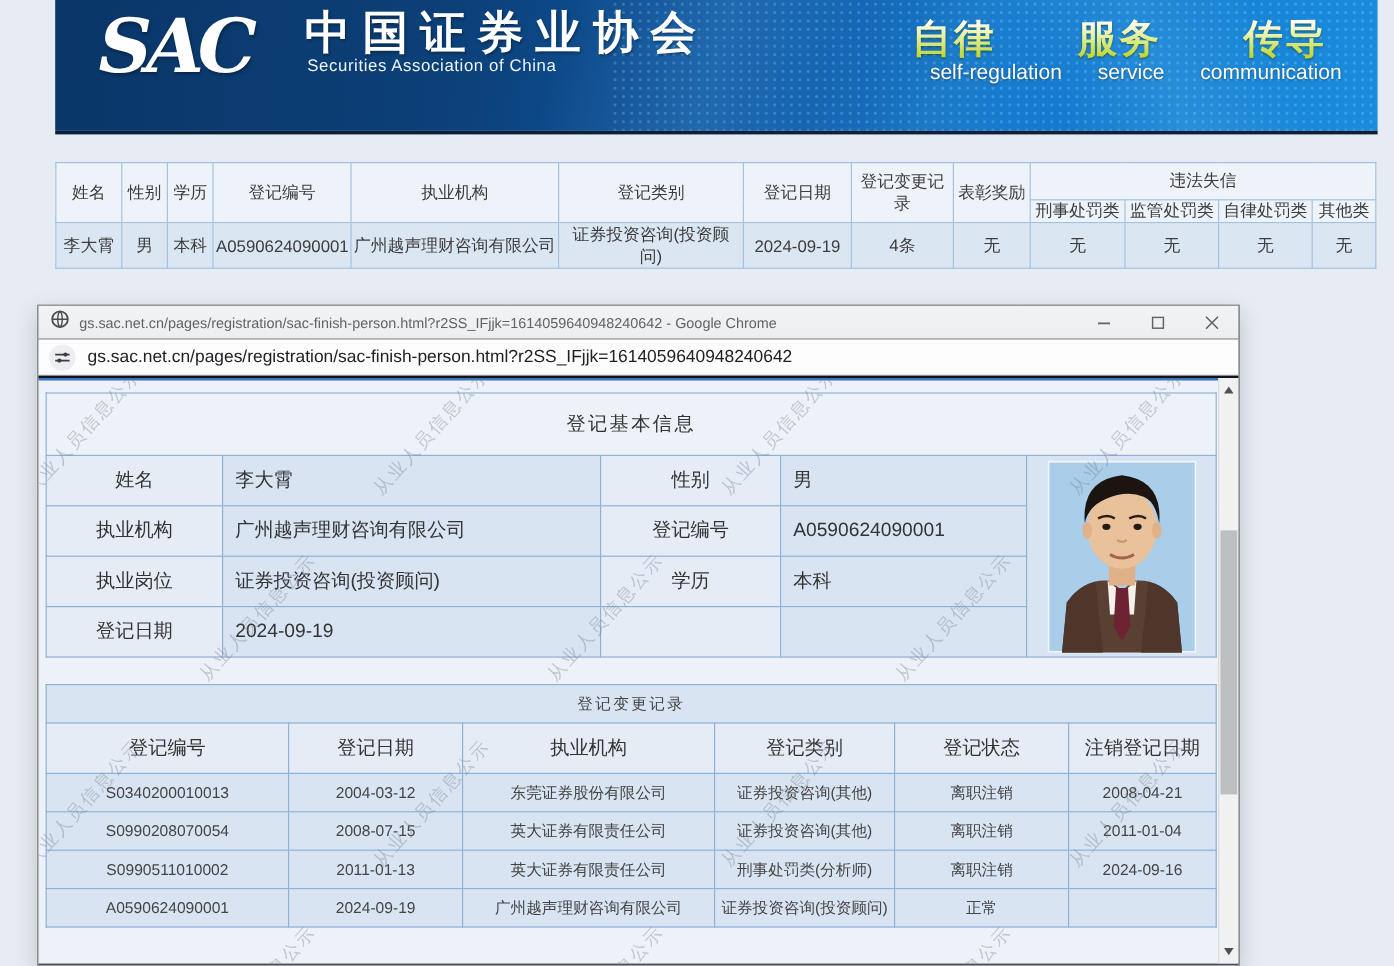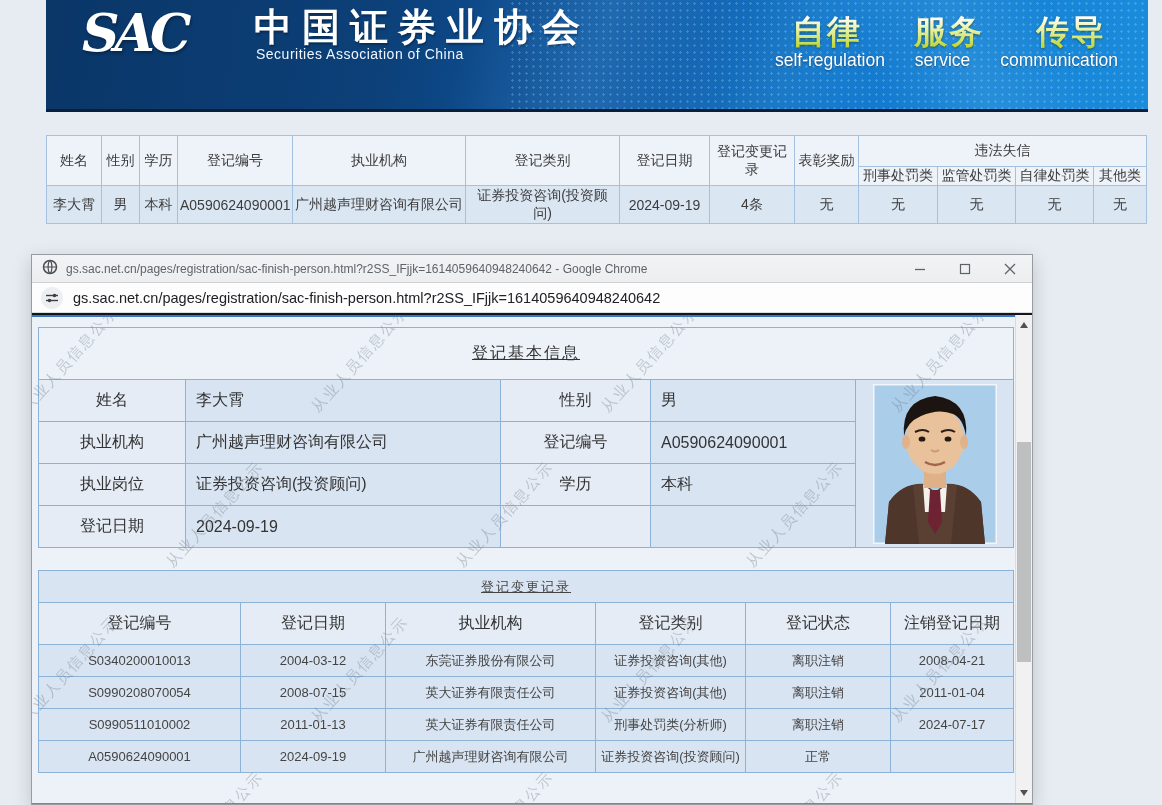--- a/index.html
+++ b/index.html
@@ -12,64 +12,64 @@
     border-bottom:3px solid #0a1f3a; }
   .banner-pattern { position:absolute; right:0; top:0; width:58%; height:100%;
     background:
       radial-gradient(rgba(150,230,255,.28) 1px, transparent 1.4px),
       linear-gradient(115deg, transparent 30%, rgba(120,220,255,.10) 45%, transparent 60%),
       linear-gradient(65deg, transparent 55%, rgba(160,235,255,.12) 70%, transparent 85%);
     background-size:7px 7px, 100% 100%, 100% 100%; }
   .banner-streak { position:absolute; left:30%; top:0; width:40%; height:100%;
     background:linear-gradient(105deg, transparent 20%, rgba(90,170,230,.25) 50%, transparent 80%); }
   .sac-logo { position:absolute; left:36px; top:2px; color:#fff; font-family:"DejaVu Serif","Liberation Serif",serif;
-    font-style:italic; font-weight:bold; font-size:52px; letter-spacing:-5px; text-shadow:1px 2px 3px rgba(0,0,0,.35); }
+    font-style:italic; font-weight:bold; font-size:62px; letter-spacing:-5px; text-shadow:1px 2px 3px rgba(0,0,0,.35); }
   .banner-title-cn { position:absolute; left:208px; top:2px; color:#fff; font-size:38px; letter-spacing:10px;
     font-weight:bold; text-shadow:1px 2px 2px rgba(0,0,0,.3); white-space:nowrap; }
   .banner-title-en { position:absolute; left:210px; top:46px; color:#eef6ff; font-size:14px; letter-spacing:.5px; white-space:nowrap; }
-  .banner-slogans { position:absolute; right:42px; top:10px; display:flex; gap:52px; }
+  .banner-slogans { position:absolute; right:42px; top:10px; display:flex; gap:68px; }
   .banner-slogans span { font-size:33px; font-weight:bold; letter-spacing:2px;
     background:linear-gradient(#ffffff 15%, #e6f0a0 45%, #bcd52e 85%);
     -webkit-background-clip:text; background-clip:text; color:transparent;
     filter:drop-shadow(0 1px 1px rgba(30,60,10,.55)); }
   .banner-slogans-en { position:absolute; right:30px; top:50px; display:flex; gap:30px; }
   .banner-slogans-en span { color:#fff; font-size:17.5px; text-shadow:0 1px 2px rgba(0,0,0,.4); }
 
   
   .summary-wrap { position:absolute; left:46px; top:135px; width:1100px; }
   table.summary { width:100%; border-collapse:collapse; table-layout:fixed; background:#eef2f9; }
   table.summary th, table.summary td { border:1px solid #a4c2df; text-align:center; vertical-align:middle;
     font-size:14px; color:#3c3c3c; font-weight:normal; padding:0 2px; }
   table.summary thead tr:first-child th { height:31px; }
   table.summary thead tr:last-child th { height:18px; }
   table.summary tbody td { height:38px; background:#dbe6f3; }
   td.link { color:#5a6fc0; cursor:pointer; }
 
   
   .chrome { position:absolute; left:31px; top:254px; width:1002px; height:551px;
-    background:#d946ef; border:1px solid #989ca1; box-shadow:0 6px 18px rgba(0,0,0,.18); }
+    background:#404040; border:1px solid #989ca1; box-shadow:0 6px 18px rgba(0,0,0,.18); }
   .titlebar { height:28px; background:linear-gradient(#f2f3f5,#eceef0); display:flex; align-items:center;
     border-bottom:1px solid #cfd1d4; }
   .titlebar .favicon { margin:0 8px 0 10px; flex:0 0 auto; }
   .titlebar .wtitle { font-size:12px; color:#5f6368; white-space:nowrap; overflow:hidden; flex:1 1 auto; }
   .win-controls { display:flex; flex:0 0 auto; height:100%; }
   .win-btn { width:45px; height:100%; display:flex; align-items:center; justify-content:center; cursor:pointer; }
   .urlbar { height:30px; background:#fdfdfe; border-bottom:1px solid #dadce0; display:flex; align-items:center; }
   .tune-wrap { width:22px; height:22px; border-radius:50%; background:#eceef1; margin:0 10px 0 9px;
     display:flex; align-items:center; justify-content:center; flex:0 0 auto; }
   .urltext { font-size:14.5px; color:#202124; white-space:nowrap; overflow:hidden; }
 
   
   .content { position:relative; height:490px; background:#edf1f8; overflow:hidden;
     border-top:2px solid #14151c; box-shadow:inset 0 2px 0 #3b75bd; }
   .inner { position:absolute; left:6px; top:12px; width:975px; }
 
   table.info { width:975px; border-collapse:collapse; table-layout:fixed; border:1px solid #6f9cce; }
   table.info td { border:1px solid #8db2d8; font-size:16px; color:#333; vertical-align:middle; }
-  td.tbl-title { background:#edf2f9; text-align:center; font-size:21px; color:#333; height:52px; letter-spacing:2px;text-decoration:underline; }
+  td.tbl-title { background:#edf2f9; text-align:center; font-size:21px; color:#333; height:52px; letter-spacing:2px; }
   table.info td.lbl { background:#e6ecf6; text-align:center; height:42px; }
   table.info td.val { background:#d9e4f2; text-align:left; padding-left:10px; }
   table.info td.photo-cell { background:#d9e4f2; text-align:center; vertical-align:middle; }
 
   table.chg { width:975px; border-collapse:collapse; table-layout:fixed; border:1px solid #6f9cce; margin-top:22px; }
   table.chg td, table.chg th { border:1px solid #8db2d8; font-weight:normal; }
   table.chg th { background:#e6ecf6; font-size:16px; color:#333; height:42px; text-align:center; }
   table.chg td { background:#d9e4f2; font-size:13px; color:#444; height:32px; text-align:center; }
 
   
@@ -303,21 +303,21 @@
           <td>证券投资咨询(其他)</td>
           <td>离职注销</td>
           <td>2011-01-04</td>
         </tr>
         <tr>
           <td>S0990511010002</td>
           <td>2011-01-13</td>
           <td>英大证券有限责任公司</td>
           <td>刑事处罚类(分析师)</td>
           <td>离职注销</td>
-          <td>2024-07-17</td>
+          <td>2024-09-16</td>
         </tr>
         <tr>
           <td>A0590624090001</td>
           <td>2024-09-19</td>
           <td>广州越声理财咨询有限公司</td>
           <td>证券投资咨询(投资顾问)</td>
           <td>正常</td>
           <td></td>
         </tr>
       </tbody>

